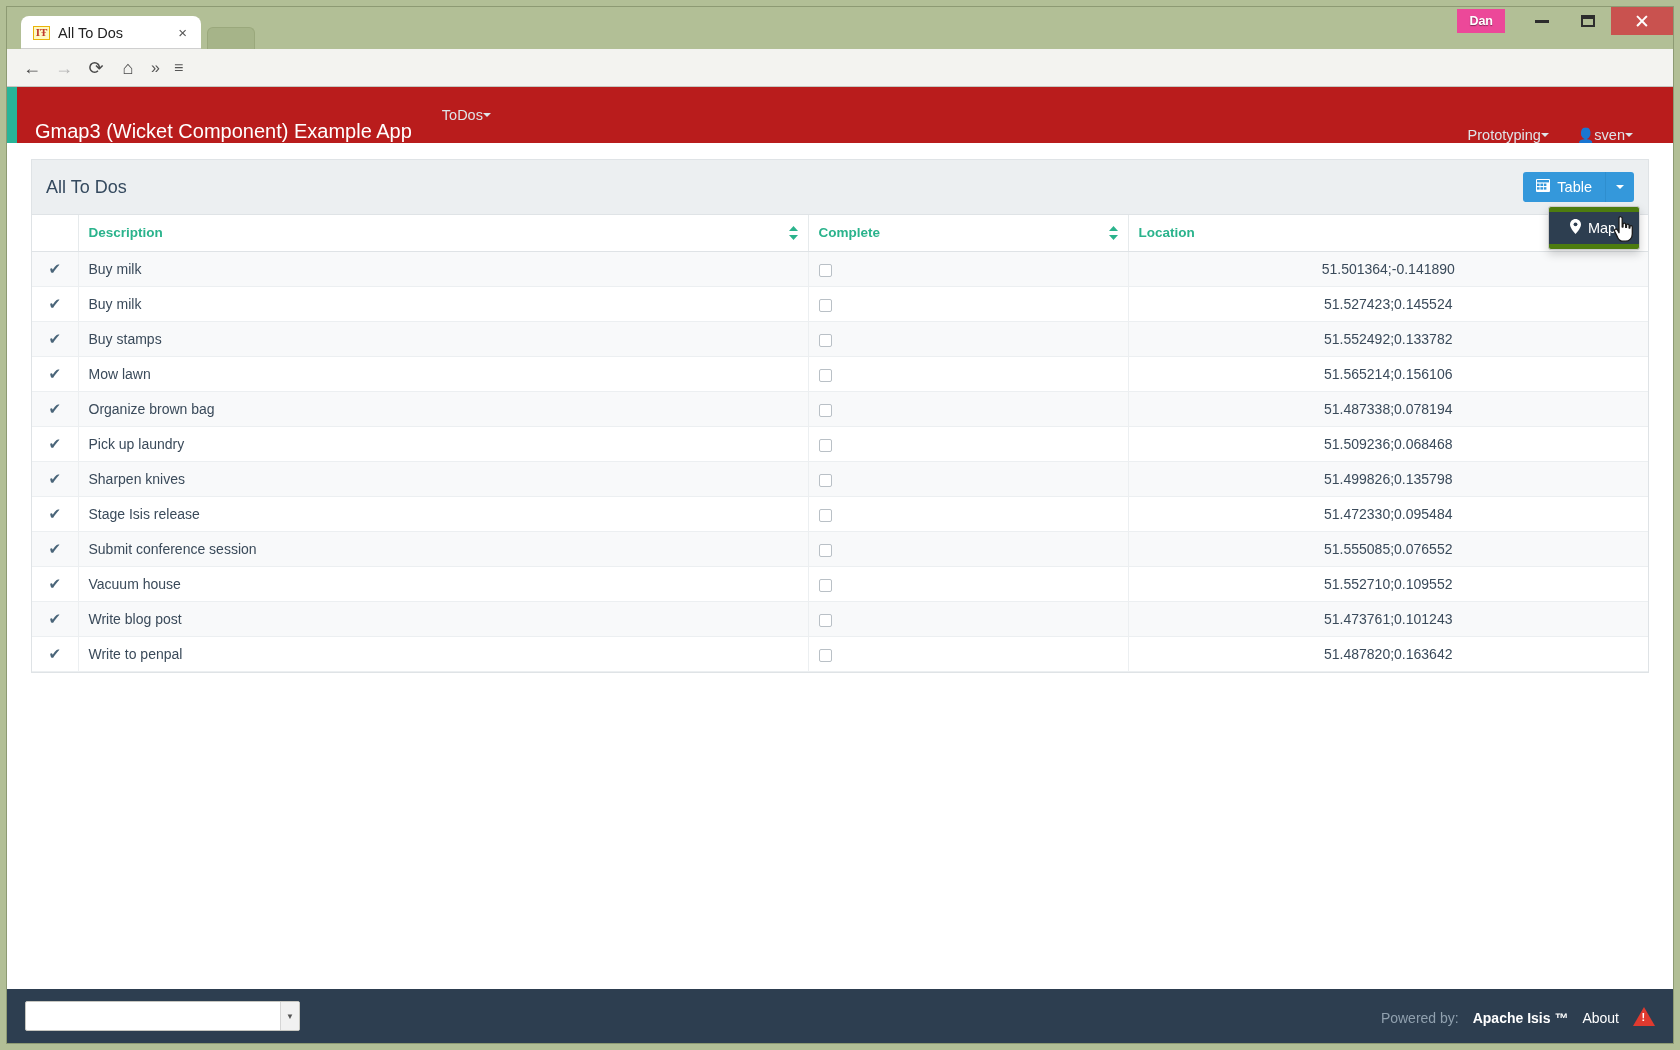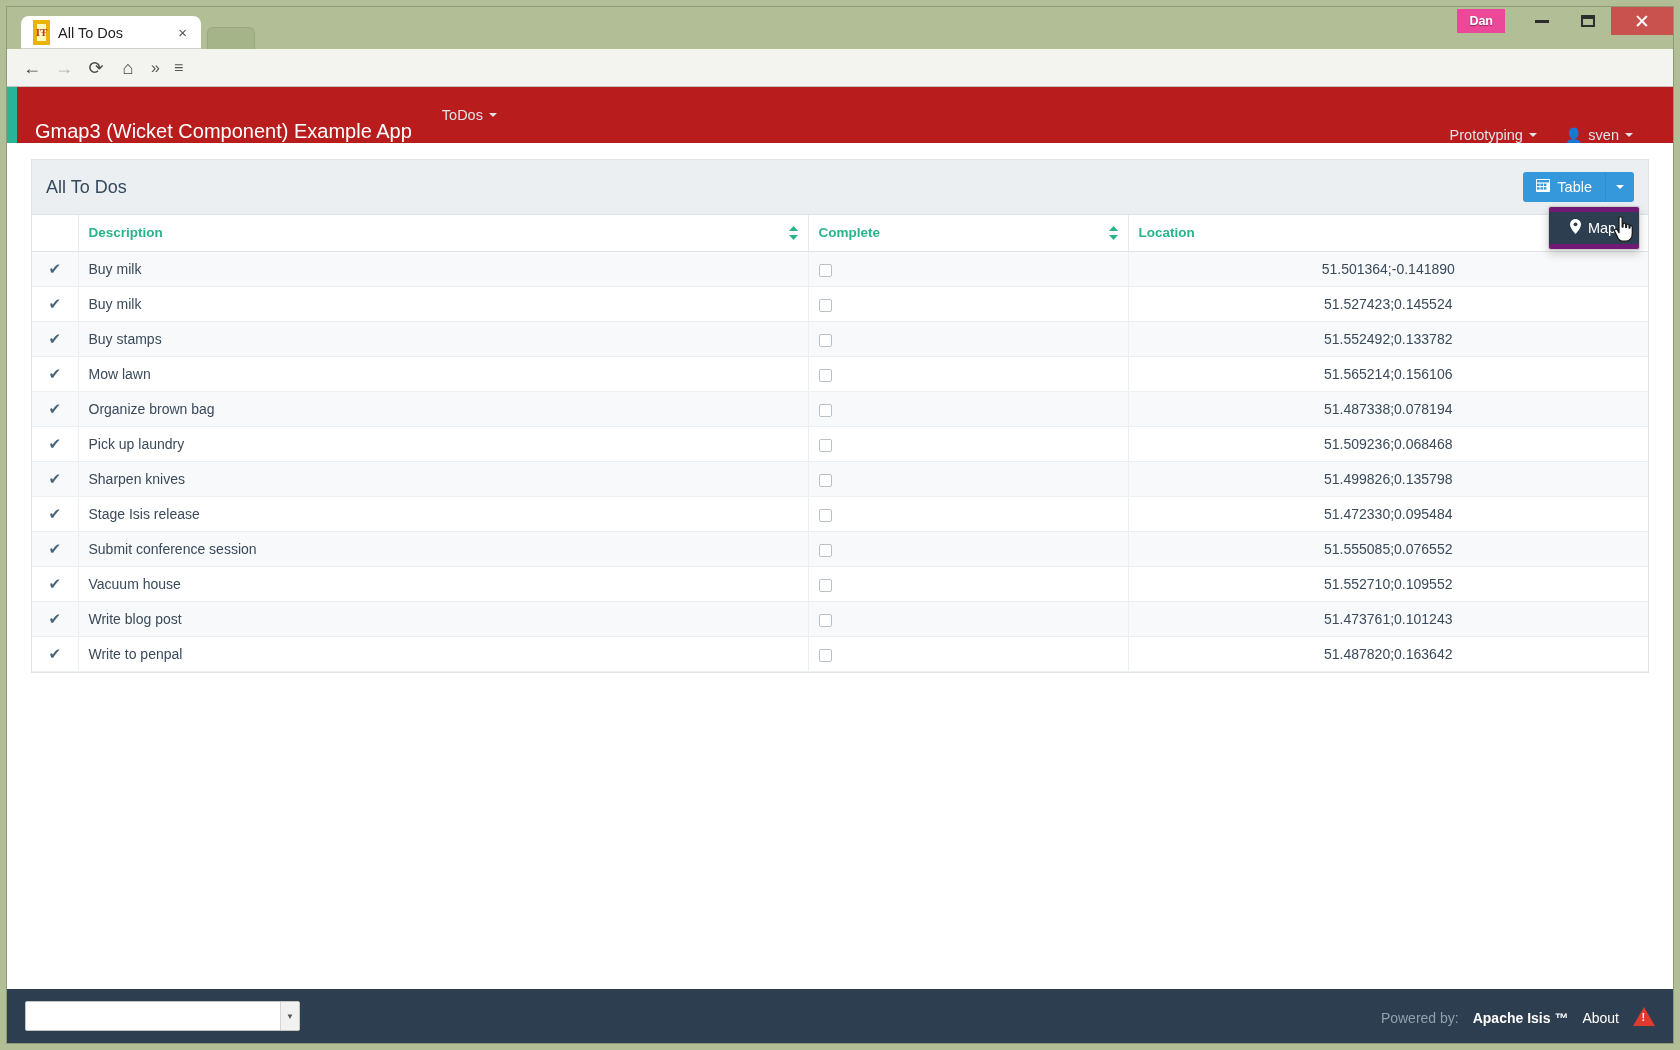--- a/index.html
+++ b/index.html
@@ -31,23 +31,23 @@
   .tab {
     display: flex; align-items: center; gap: 8px;
     height: 33px; padding: 0 12px 0 12px;
     background: #ffffff;
     border-radius: 8px 8px 0 0;
     min-width: 180px;
     position: relative;
     box-shadow: 0 -1px 0 #cfcfcf inset;
   }
   .tab-favicon {
-    width: 17px; height: 25px; flex: 0 0 auto;
+    width: 17px; height: 14px; flex: 0 0 auto;
     background: #fef9c3;
-    border: 4px solid #eab308;
+    border: 1px solid #eab308;
     display: flex; align-items: center; justify-content: center;
     font-size: 11px; font-weight: bold; color: #c0392b;
     font-family: "Liberation Serif", serif;
     line-height: 1;
   }
   .tab-title {
     font-size: 14.5px; color: #222; white-space: nowrap;
     flex: 1 1 auto;
   }
   .tab-close {
@@ -128,21 +128,21 @@
     display: flex; align-items: flex-end;
     position: relative; flex: 0 0 auto;
   }
   .appbar-accent { width: 10px; align-self: stretch; background: #28b498; }
   .brand {
     color: #fff; font-size: 20px; padding: 0 16px 0 18px;
     white-space: nowrap;
   }
   .navitem {
     color: #dfe4e8; font-size: 14.5px; padding: 0 14px;
-    display: flex; align-items: center; gap: 6px; cursor: pointer;
+    display: flex; align-items: center; cursor: pointer;
     height: 100%;
   }
   .caret {
     display: inline-block; width: 0; height: 0;
     border-left: 4px solid transparent; border-right: 4px solid transparent;
     border-top: 4px solid currentColor;
   }
   .appbar-right { margin-left: auto; display: flex; align-items: center; padding-right: 26px; }
   .person-icon { font-size: 14px; }
 
@@ -165,21 +165,21 @@
   }
   .btn-caret {
     background: #3498db; color: #fff; border: none;
     border-left: 1px solid #2e8ece;
     padding: 7px 10px; border-radius: 0 3px 3px 0; cursor: pointer;
     display: flex; align-items: center;
   }
   .grid-icon { display: inline-block; }
   .dropdown-menu {
     position: absolute; top: 34px; right: -6px;
-    background: #701a75; border: 1px solid #ccc;
+    background: #4d7c0f; border: 1px solid #ccc;
     border-radius: 3px; padding: 5px 0;
     box-shadow: 0 4px 10px rgba(0,0,0,.18);
     min-width: 92px; z-index: 30;
   }
   .dropdown-item {
     background: #2d3e50; color: #fff;
     padding: 7px 14px 7px 12px; font-size: 14.5px;
     display: flex; align-items: center; gap: 7px; cursor: pointer;
     white-space: nowrap; justify-content: center;
   }

